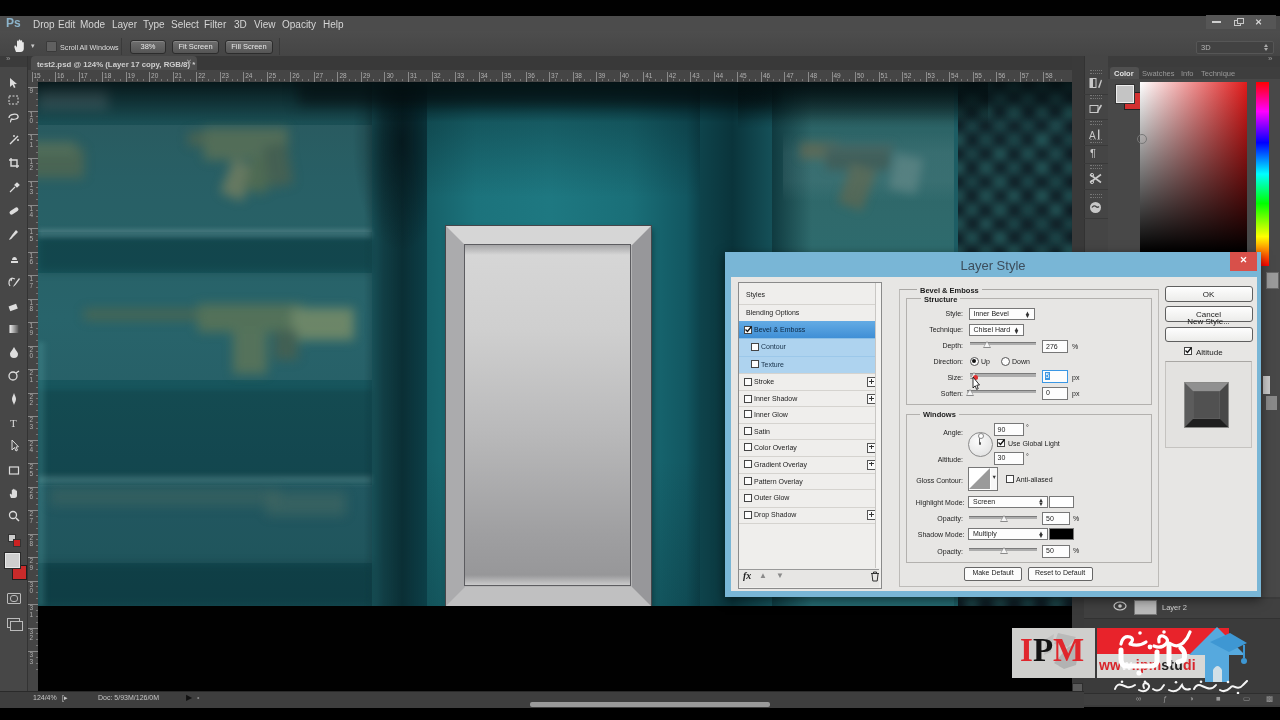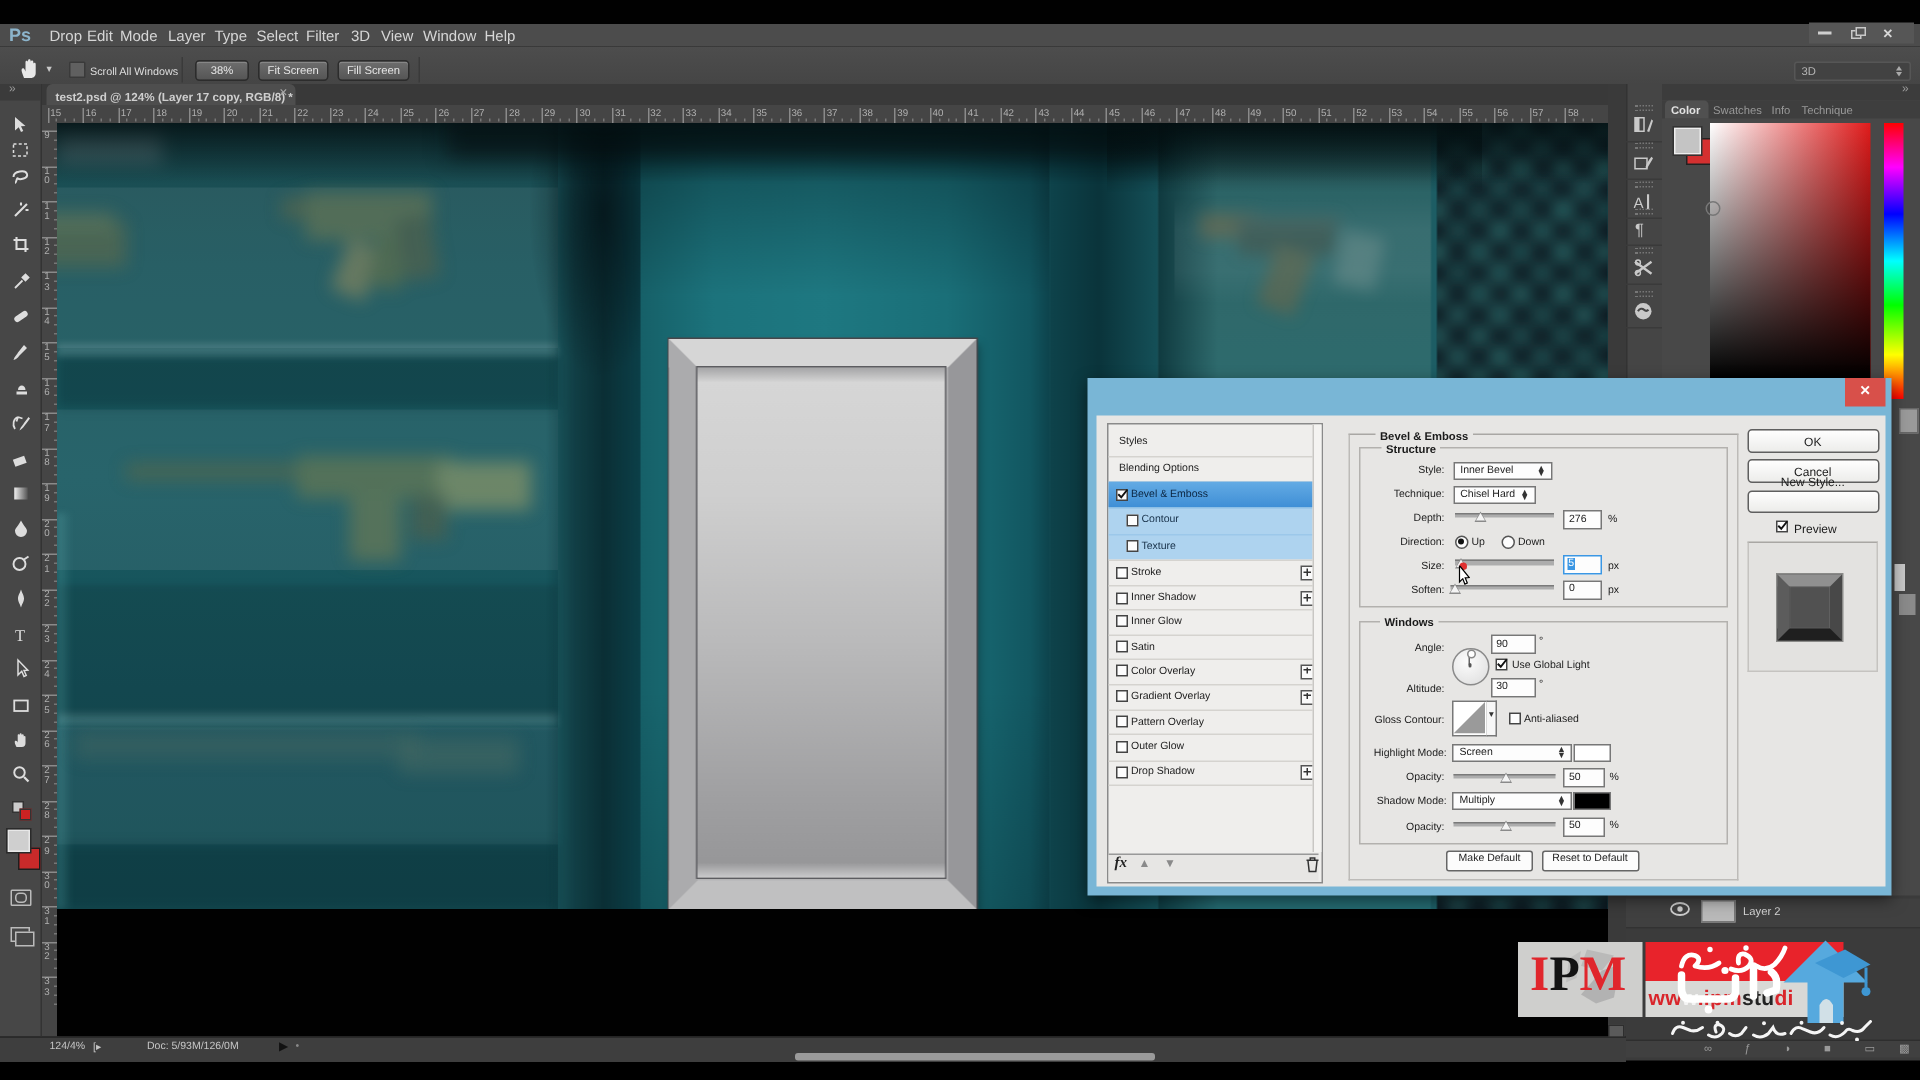--- a/index.html
+++ b/index.html
@@ -19,21 +19,21 @@
   <div id="menus">
 <div class="txt" style="left:33px;top:18.5px;font-size:10px;color:#d6d6d6;">Drop</div>
 <div class="txt" style="left:58px;top:18.5px;font-size:10px;color:#d6d6d6;">Edit</div>
 <div class="txt" style="left:80px;top:18.5px;font-size:10px;color:#d6d6d6;">Mode</div>
 <div class="txt" style="left:112px;top:18.5px;font-size:10px;color:#d6d6d6;">Layer</div>
 <div class="txt" style="left:143px;top:18.5px;font-size:10px;color:#d6d6d6;">Type</div>
 <div class="txt" style="left:171px;top:18.5px;font-size:10px;color:#d6d6d6;">Select</div>
 <div class="txt" style="left:204px;top:18.5px;font-size:10px;color:#d6d6d6;">Filter</div>
 <div class="txt" style="left:234px;top:18.5px;font-size:10px;color:#d6d6d6;">3D</div>
 <div class="txt" style="left:254px;top:18.5px;font-size:10px;color:#d6d6d6;">View</div>
-<div class="txt" style="left:282px;top:18.5px;font-size:10px;color:#d6d6d6;">Window</div>
+<div class="txt" style="left:282px;top:18.5px;font-size:10px;color:#d6d6d6;">Opacity</div>
 <div class="txt" style="left:323px;top:18.5px;font-size:10px;color:#d6d6d6;">Help</div>
 </div>
 
   <div class="abs" style="left:1206px;top:15px;width:70px;height:14px;background:#565656;"></div>
   <div class="abs" style="left:1212px;top:21px;width:9px;height:1.6px;background:#cfcfcf;"></div>
   <div class="abs" style="left:1234px;top:20px;width:5px;height:4px;border:1px solid #c8c8c8;"></div>
   <div class="abs" style="left:1237px;top:18px;width:5px;height:4px;border:1px solid #c8c8c8;background:#565656;"></div>
   <div class="txt" style="left:1255px;top:17px;color:#d8d8d8;font-size:8.5px;font-weight:bold;">✕</div>
 
   <div class="abs" style="left:0;top:31px;width:1280px;height:25px;background:linear-gradient(#4d4d4d,#454545);border-bottom:1px solid #303030;"></div>
@@ -849,20 +849,21 @@
   <div class="txt" style="left:33px;top:694px;color:#c6c6c6;font-size:7px;">124/4%</div>
   <div class="txt" style="left:62px;top:694px;color:#c6c6c6;font-size:7px;">[▸</div>
   <div class="txt" style="left:98px;top:694px;color:#c6c6c6;font-size:7px;">Doc: 5/93M/126/0M</div>
   <div class="txt" style="left:186px;top:693px;color:#111;font-size:8px;">▶</div>
   <div class="txt" style="left:197px;top:694px;color:#888;font-size:7px;">•</div>
   <div class="abs" style="left:530px;top:702px;width:240px;height:5px;background:#9a9a9a;border-radius:2px;"></div>
 
   <div class="abs" style="left:0;top:708px;width:1280px;height:12px;background:#000;"></div>
 
   <div id="dlg" class="abs" style="left:725px;top:252px;width:536px;height:345px;background:#79b6d6;box-shadow:0 3px 10px rgba(0,0,0,0.5);">
+    <div class="txt" style="left:0;top:6px;width:536px;text-align:center;font-size:13px;color:#3c4d5c;">Layer Style</div>
     <div class="abs" style="left:505px;top:0;width:27px;height:19px;background:#d8504a;"></div>
     <div class="txt" style="left:505px;top:3px;width:27px;text-align:center;color:#fff;font-size:9px;font-weight:bold;">✕</div>
 
     <div class="abs" style="left:6px;top:25px;width:526px;height:314px;background:#e7e6e4;"></div>
     <div id="dlg-content">
 <div class="abs" style="left:12.5px;top:30px;width:142px;height:304.5px;background:#efeeec;border:1px solid #8a8a8a;"></div>
 <div class="txt" style="left:21px;top:39px;font-size:7px;color:#1c1c1c;">Styles</div>
 <div class="abs" style="left:13.5px;top:52px;width:140px;height:1px;background:#d5d3cf;"></div>
 <div class="txt" style="left:21px;top:56.5px;font-size:7px;color:#1c1c1c;">Blending Options</div>
 <div class="abs" style="left:13.5px;top:68.5px;width:140px;height:1px;background:#d5d3cf;"></div>
@@ -1037,21 +1038,21 @@
 <div class="abs" style="left:439.5px;top:33.5px;width:86.5px;height:14.5px;background:linear-gradient(#fefefe,#ececea);border:1.5px solid #5f5f5f;border-radius:3px;"></div>
 <div class="txt" style="left:439.5px;top:37.5px;width:88px;text-align:center;font-size:8px;color:#1a1a1a;">OK</div>
 <div class="abs" style="left:439.5px;top:54px;width:86.5px;height:13.5px;background:linear-gradient(#fefefe,#ececea);border:1.5px solid #5f5f5f;border-radius:3px;"></div>
 <div class="txt" style="left:439.5px;top:58px;width:88px;text-align:center;font-size:8px;color:#1a1a1a;">Cancel</div>
 <div class="abs" style="left:439.5px;top:74.5px;width:86.5px;height:13px;background:linear-gradient(#fefefe,#ececea);border:1.5px solid #5f5f5f;border-radius:3px;"></div>
 <div class="txt" style="left:439.5px;top:65px;width:88px;text-align:center;font-size:8px;color:#1a1a1a;">New Style...</div>
 <div class="abs" style="left:459px;top:95px;width:6px;height:6px;background:#fdfdfd;border:1px solid #444;"></div>
 <svg class="abs" style="left:459px;top:94px;" width="9" height="9" viewBox="0 0 9 9">
           <path d="M1.5 4.5 L3.5 6.5 L7.5 1.5" stroke="#111" stroke-width="1.3" fill="none"></path>
         </svg>
-<div class="txt" style="left:471px;top:95.5px;font-size:8px;color:#1a1a1a;">Preview</div>
+<div class="txt" style="left:471px;top:95.5px;font-size:8px;color:#1a1a1a;">Altitude</div>
 <div class="abs" style="left:439.5px;top:108.5px;width:85.5px;height:85.5px;background:#e3e2e0;border:1px solid #c5c3c0;border-top:1px solid #a9a7a4;"></div>
 <div class="abs" style="left:460px;top:131px;width:43px;height:44px;background:#515151;border-style:solid;border-width:8px;border-color:#909090 #484848 #1f1f1f #5c5c5c;box-sizing:border-box;box-shadow:0 0 0 1px #8a8a88, inset 0 0 0 0.5px #666;"></div>
 </div>
   </div>
 
   <div id="branding">
 <div class="abs" style="left:1012px;top:628px;width:83px;height:50px;background:#cfcfcd;"></div>
 <svg class="abs" style="left:1042px;top:629px;" width="50" height="48" viewBox="0 0 50 48">
         <g opacity="0.55">
           <polygon points="16,4 34,8 26,18 12,15" fill="#aaa"></polygon>

